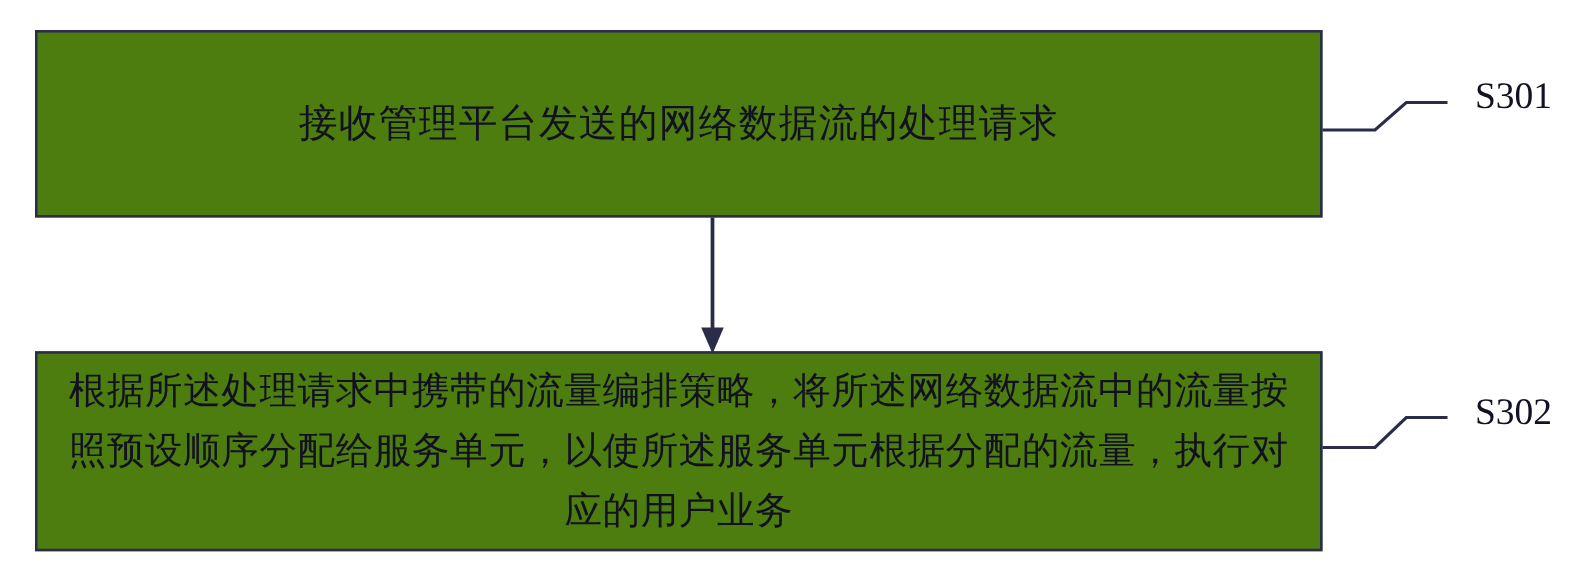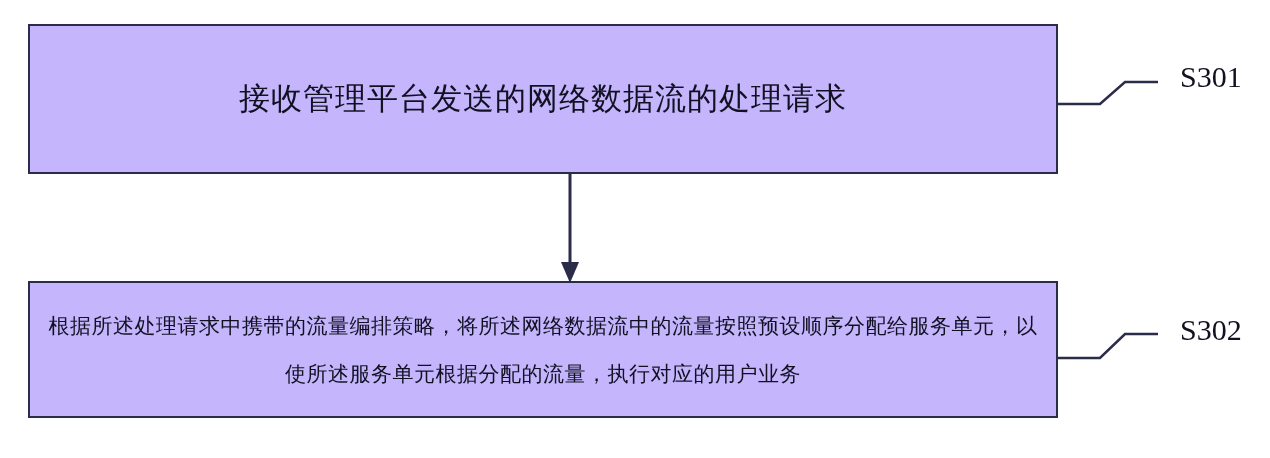--- a/index.html
+++ b/index.html
@@ -15,21 +15,21 @@
   }
   #diagram {
     position: relative;
     width: 1270px;
     height: 458px;
   }
   .flow-box {
     position: absolute;
     box-sizing: border-box;
     border: 2px solid #2b2b4a;
-    background: #c4b5fd;
+    background: #4d7c0f;
     display: flex;
     align-items: center;
     justify-content: center;
     text-align: center;
     color: #111122;
     font-family: Liberation Serif, serif;
   }
   #box-s301 {
     left: 28px;
     top: 24px;
@@ -38,22 +38,22 @@
     font-size: 31px;
     letter-spacing: 1px;
   }
   #box-s301 .box-text {
     line-height: 44px;
   }
   #box-s302 {
     left: 28px;
     top: 281px;
     width: 1030px;
-    height: 137px;
-    font-size: 21px;
+    height: 160px;
+    font-size: 30px;
   }
   #box-s302 .box-text {
     line-height: 48px;
     padding: 0 10px;
     letter-spacing: 0.5px;
   }
   .label {
     position: absolute;
     font-size: 30px;
     color: #111122;

